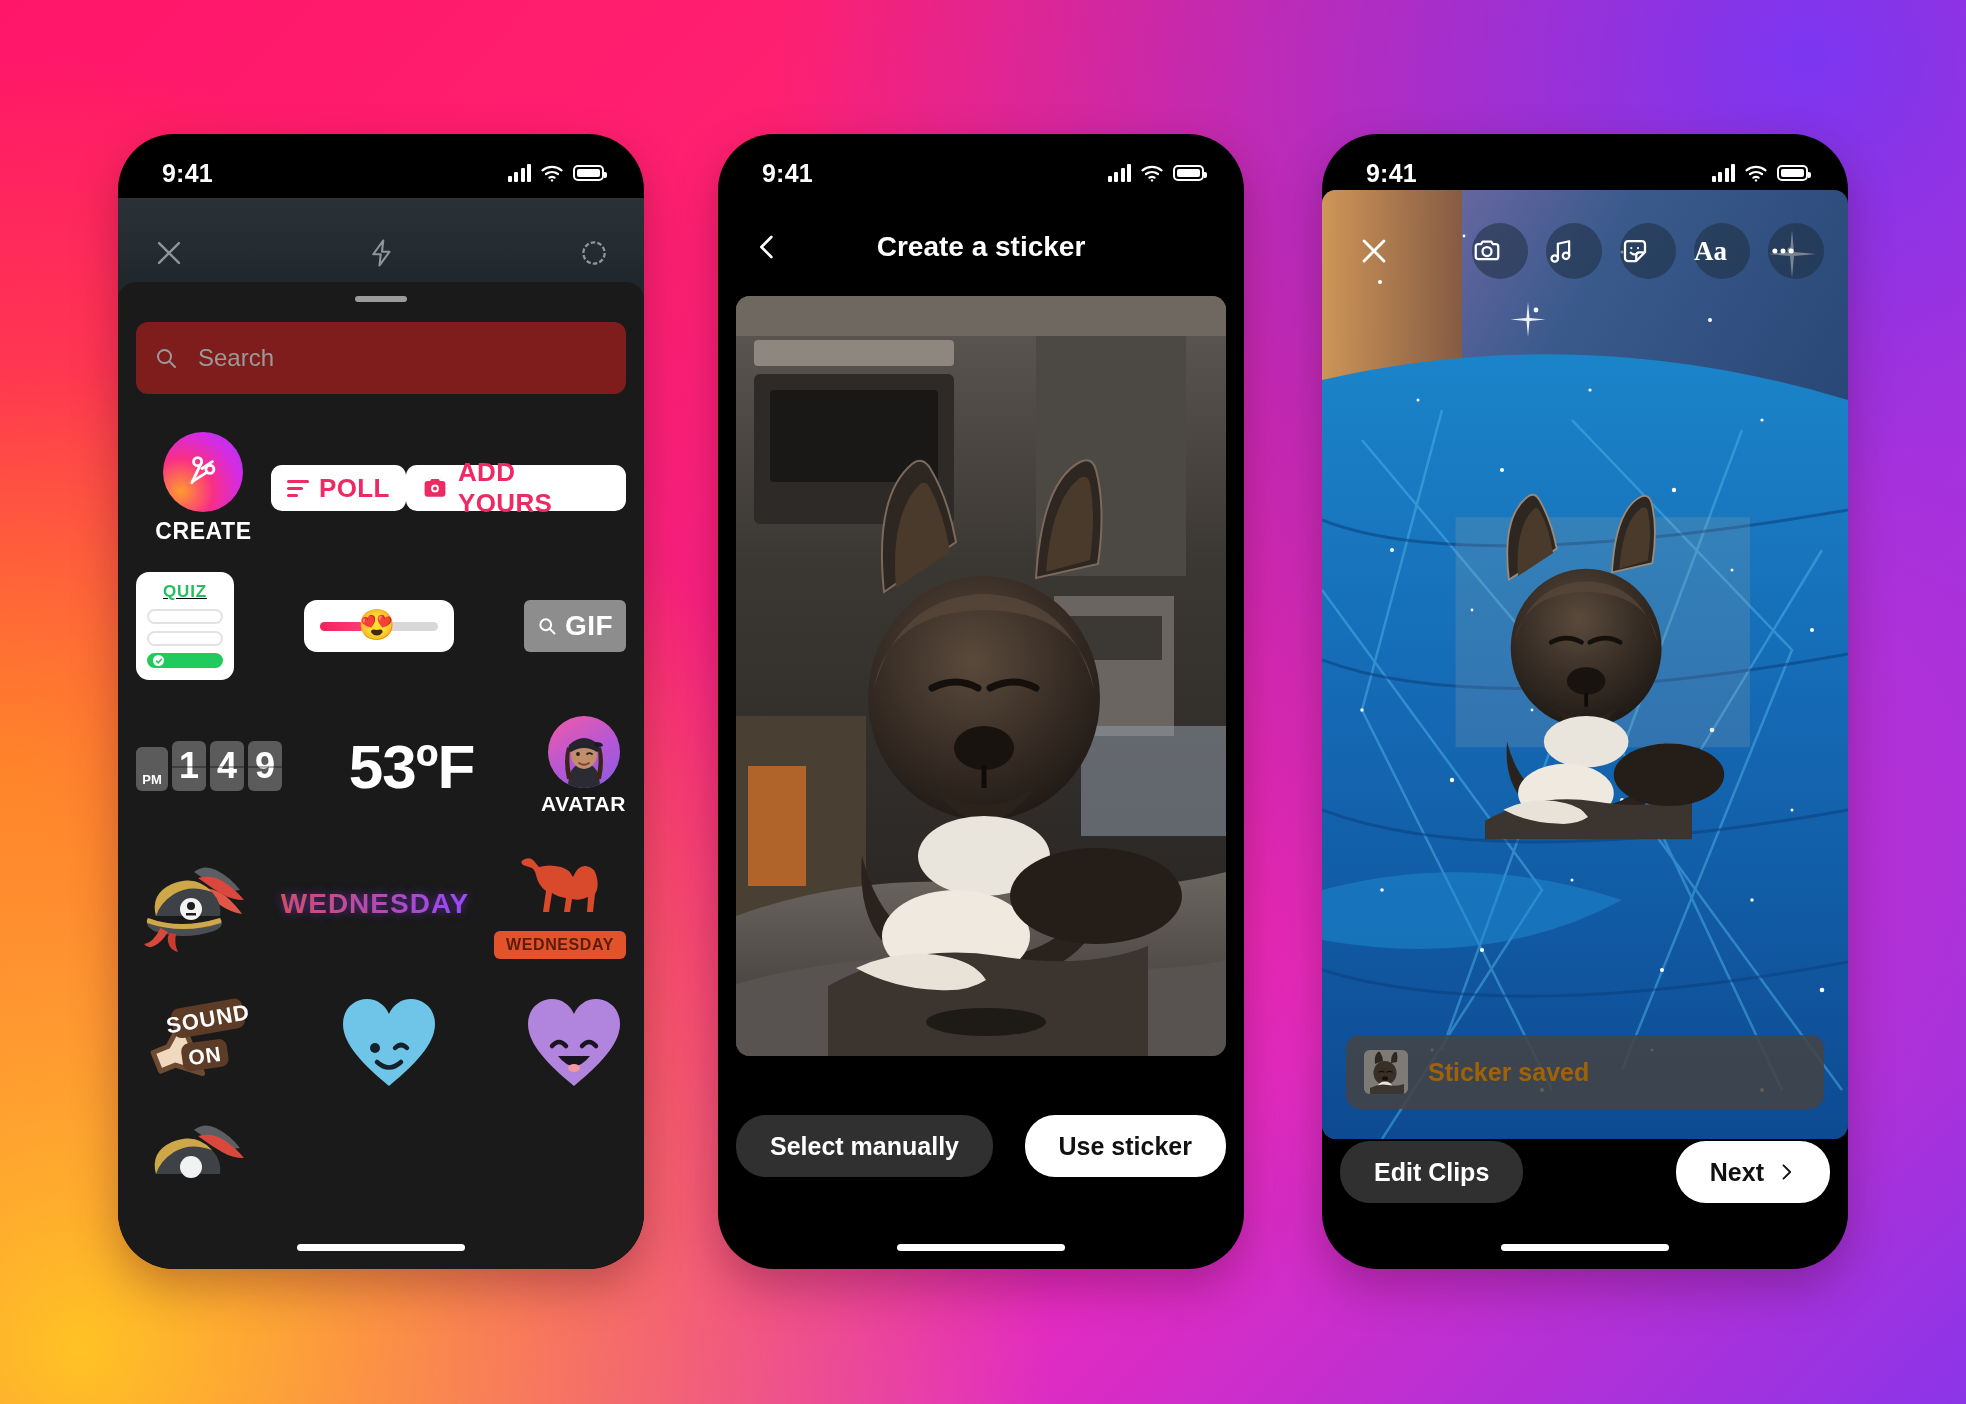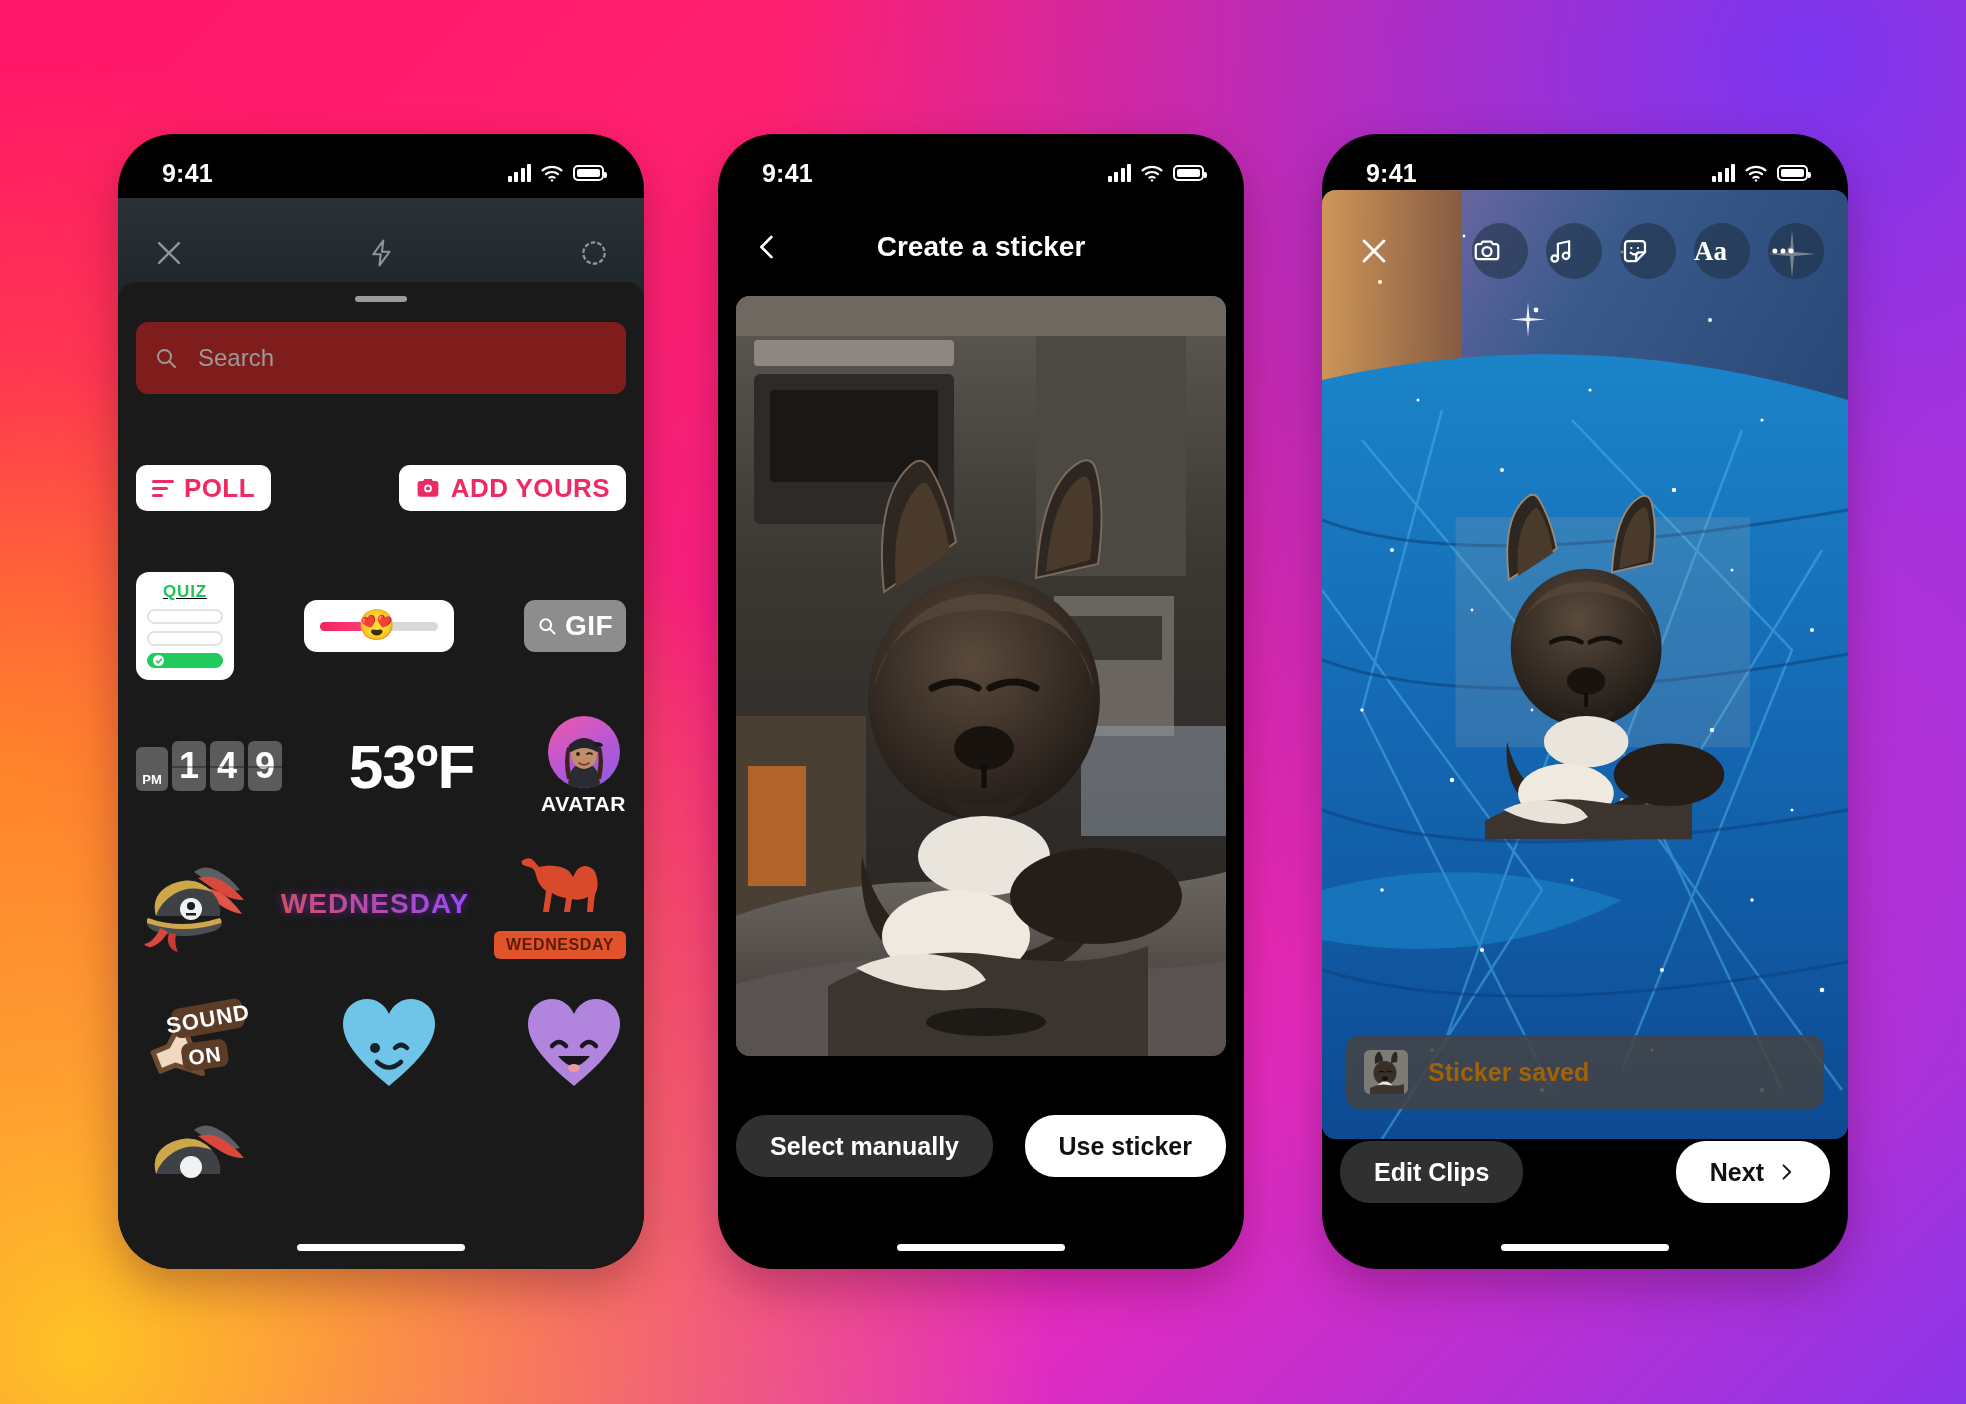--- a/index.html
+++ b/index.html
@@ -118,21 +118,21 @@
   .quiz-bar{width:76px;height:15px;border-radius:9px;border:2px solid #e2e2e2;}
   .quiz-bar.correct{background:#21ca5c;border-color:#21ca5c;display:flex;align-items:center;padding-left:4px;}
   .quiz-check{width:11px;height:11px;border-radius:50%;background:#fff;display:flex;align-items:center;justify-content:center;}
   .quiz-check svg{display:block;}
 
   .slider-card{width:150px;height:52px;background:#fff;border-radius:13px;display:flex;align-items:center;justify-content:center;position:relative;}
   .slider-track{width:118px;height:9px;border-radius:5px;background:#d8d8d8;position:relative;}
   .slider-fill{position:absolute;left:0;top:0;height:9px;width:44px;border-radius:5px;background:linear-gradient(90deg,#f0245f,#ff3b77);}
   .slider-knob{position:absolute;left:38px;top:-12px;font-size:30px;line-height:1;}
 
-  .gif-btn{background:#8d8d8d;border-radius:11px;height:52px;width:102px;display:flex;align-items:center;justify-content:center;gap:8px;color:#fff;font-size:28px;font-weight:700;letter-spacing:.5px;}
+  .gif-btn{background:#8d8d8d;border-radius:6px;height:52px;width:102px;display:flex;align-items:center;justify-content:center;gap:8px;color:#fff;font-size:28px;font-weight:700;letter-spacing:.5px;}
 
   .clock-cell{display:flex;align-items:flex-end;gap:4px;}
   .flip{background:#5b5b5b;border-radius:6px;color:#fff;display:flex;align-items:center;justify-content:center;font-family:"Liberation Sans",sans-serif;font-weight:700;position:relative;}
   .flip.am{width:32px;height:44px;font-size:13px;align-items:flex-end;padding-bottom:4px;}
   .flip.dig{width:34px;height:50px;font-size:36px;}
   .flip.dig::after{content:"";position:absolute;left:0;right:0;top:50%;height:1.5px;background:rgba(0,0,0,.30);}
 
   .temp{color:#fff;font-size:62px;font-weight:700;letter-spacing:-1px;}
   .avatar-cell{display:flex;flex-direction:column;align-items:center;gap:4px;}
   .avatar-orb{width:72px;height:72px;border-radius:50%;background:linear-gradient(150deg,#f25aa8 0%,#b457d6 55%,#8a5de0 100%);display:flex;align-items:flex-end;justify-content:center;overflow:hidden;position:relative;}
@@ -227,20 +227,32 @@
                 <circle cx="10.5" cy="10.5" r="6.5"></circle>
                 <path d="M15.6 15.6 L21 21"></path>
               </svg>
           </span>
           <span class="sr-txt">Search</span>
         </div>
 
         <div class="sticker-grid">
 
           <div class="srow r1">
+            <div class="create-cell">
+              <div class="create-orb">
+                <svg width="46" height="46" viewBox="0 0 24 24" fill="none" stroke="#fff" stroke-width="1.5" stroke-linecap="round">
+                  <circle cx="9.2" cy="6.6" r="2.1"></circle>
+                    <circle cx="15.6" cy="10.6" r="2.1"></circle>
+                  <path d="M10.7 8.2 L6.2 17.6"></path>
+                    <path d="M14 12.2 L6.6 16.9"></path>
+                    <path d="M11.5 10.2 L16.9 6.6"></path>
+                </svg>
+              </div>
+              <div class="create-label">CREATE</div>
+            </div>
 
             <div class="pill-btn">
               <span class="poll-lines">
                   <i></i>
                   <i></i>
                   <i></i>
                 </span>
               <span>POLL</span>
             </div>
 

